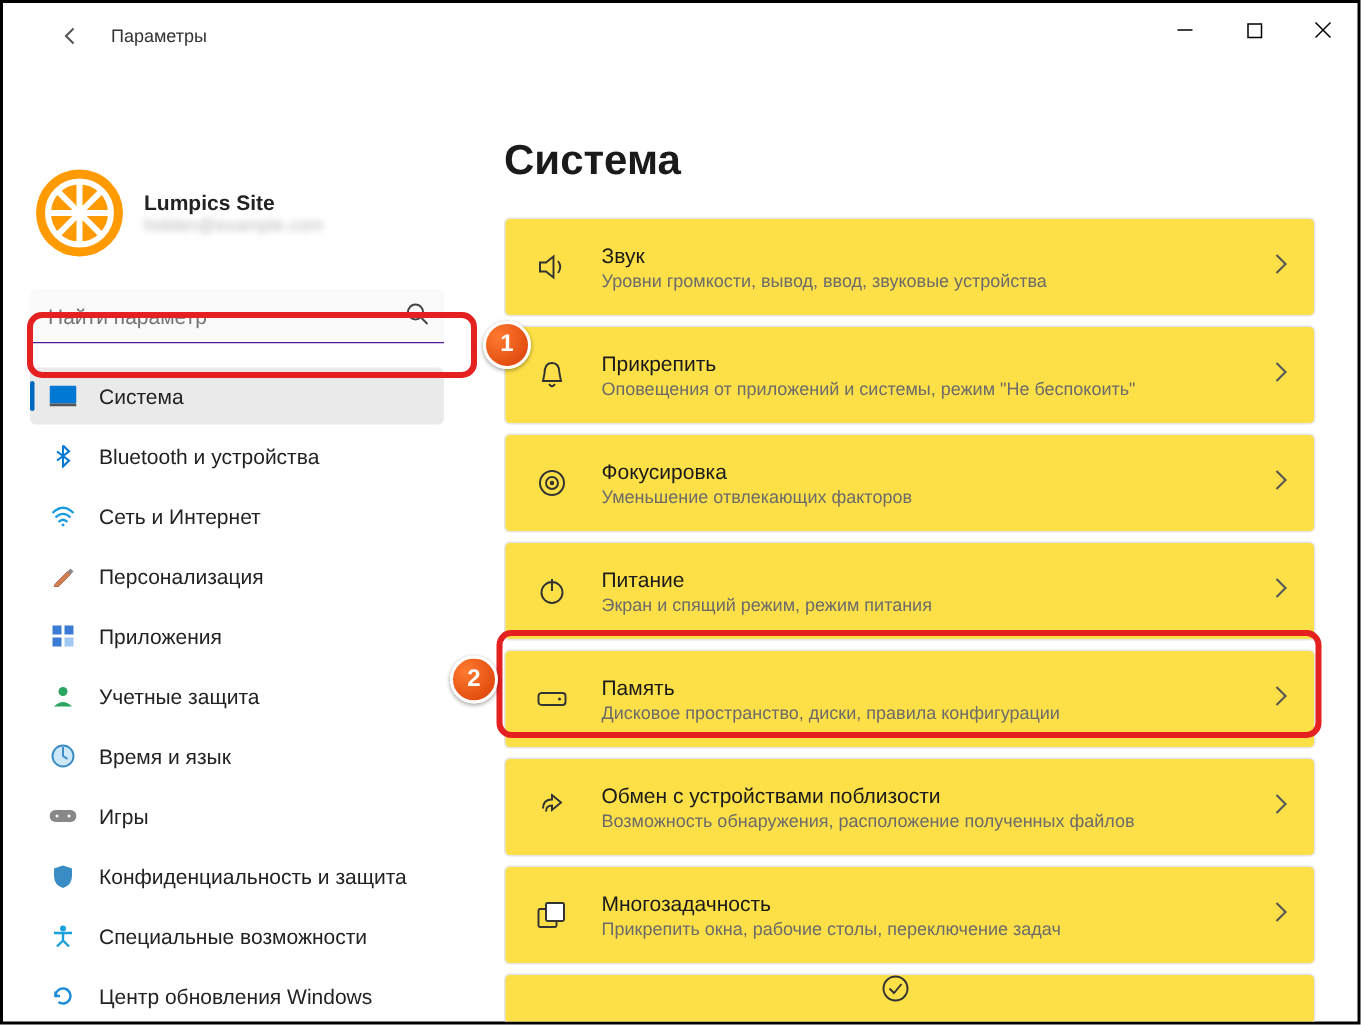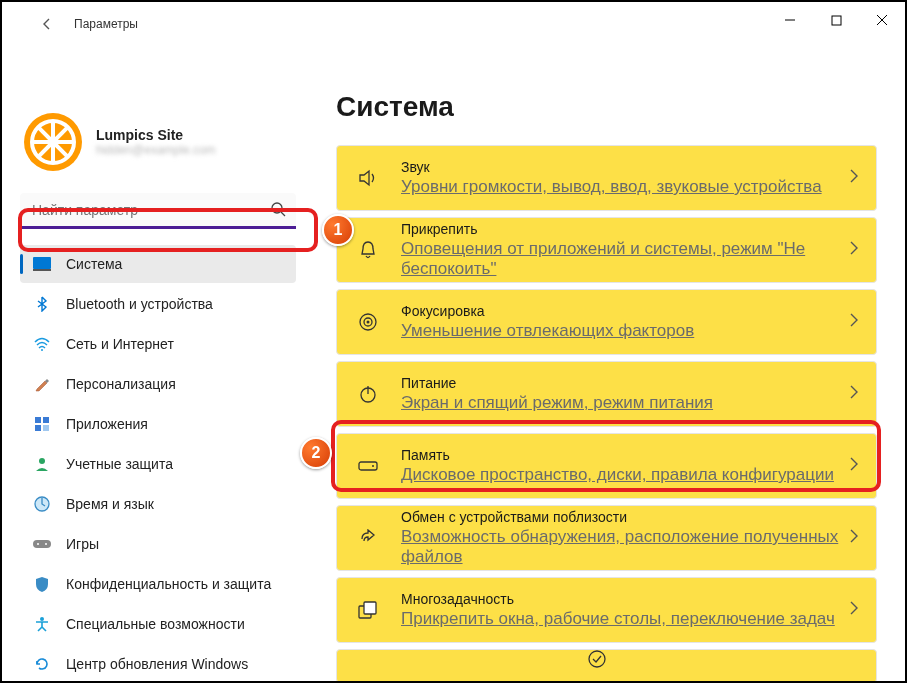--- a/index.html
+++ b/index.html
@@ -21,21 +21,21 @@
   
   .user { display:flex; align-items:center; gap:14px; margin-bottom:22px; padding-left:4px; }
   .avatar { width:58px; height:58px; border-radius:50%; background:#ff9a00; position:relative; overflow:hidden; }
   .avatar::before { content:""; position:absolute; inset:6px; border-radius:50%; border:4px solid #fff; }
   .avatar .seg { position:absolute; left:50%; top:50%; width:4px; height:22px; background:#fff; transform-origin:top center; }
   .user .name { font-size:14px; font-weight:600; color:#222; }
   .user .email { font-size:12px; color:#bbb; filter: blur(2px); }
 
   
   .search { position:relative; margin-bottom:16px; }
-  .search input { width:100%; height:36px; border:none; border-bottom:3px solid #4c1d95; background:#fafafa; padding:0 38px 0 12px; font-size:14px; outline:none; border-radius:4px 4px 0 0;}
+  .search input { width:100%; height:36px; border:none; border-bottom:1px solid #4c1d95; background:#fafafa; padding:0 38px 0 12px; font-size:14px; outline:none; border-radius:4px 4px 0 0;}
   .search .icon { position:absolute; right:10px; top:8px; color:#444; }
 
   
   .nav { display:flex; flex-direction:column; gap:2px; }
   .nav-item { height:38px; display:flex; align-items:center; gap:14px; padding:0 12px; border-radius:4px; cursor:pointer; font-size:14px; color:#222; position:relative; }
   .nav-item.active { background:#eaeaea; }
   .nav-item.active::before { content:""; position:absolute; left:0; top:9px; width:3px; height:20px; background:#0067c0; border-radius:2px; }
   .nav-item .icon { width:20px; height:20px; display:flex; align-items:center; justify-content:center; }
 
   
@@ -44,21 +44,21 @@
 
   
   .main h1 { font-size:28px; font-weight:600; margin-bottom:22px; color:#1a1a1a; }
 
   
   .rows { display:flex; flex-direction:column; gap:6px; }
   .row { height:66px; border:1px solid #e5e5e5; border-radius:4px; display:flex; align-items:center; padding:0 18px; cursor:pointer; background:#fde047; position:relative; }
   .row .row-icon { width:26px; display:flex; align-items:center; justify-content:center; color:#333; margin-right:20px; }
   .row .texts { flex:1; }
   .row .row-title { font-size:14px; color:#1a1a1a; }
-  .row .row-sub { font-size:17px; color:#6b6b6b; margin-top:2px;text-decoration:underline; }
+  .row .row-sub { font-size:12px; color:#6b6b6b; margin-top:2px; }
   .row .chev { color:#555; }
 
   
   .row.partial { height:34px; overflow:hidden;flex-direction:column; }
   .row.partial .row-title { transform: translateY(10px); }
 
 </style>
 </head>
 <body>
 

